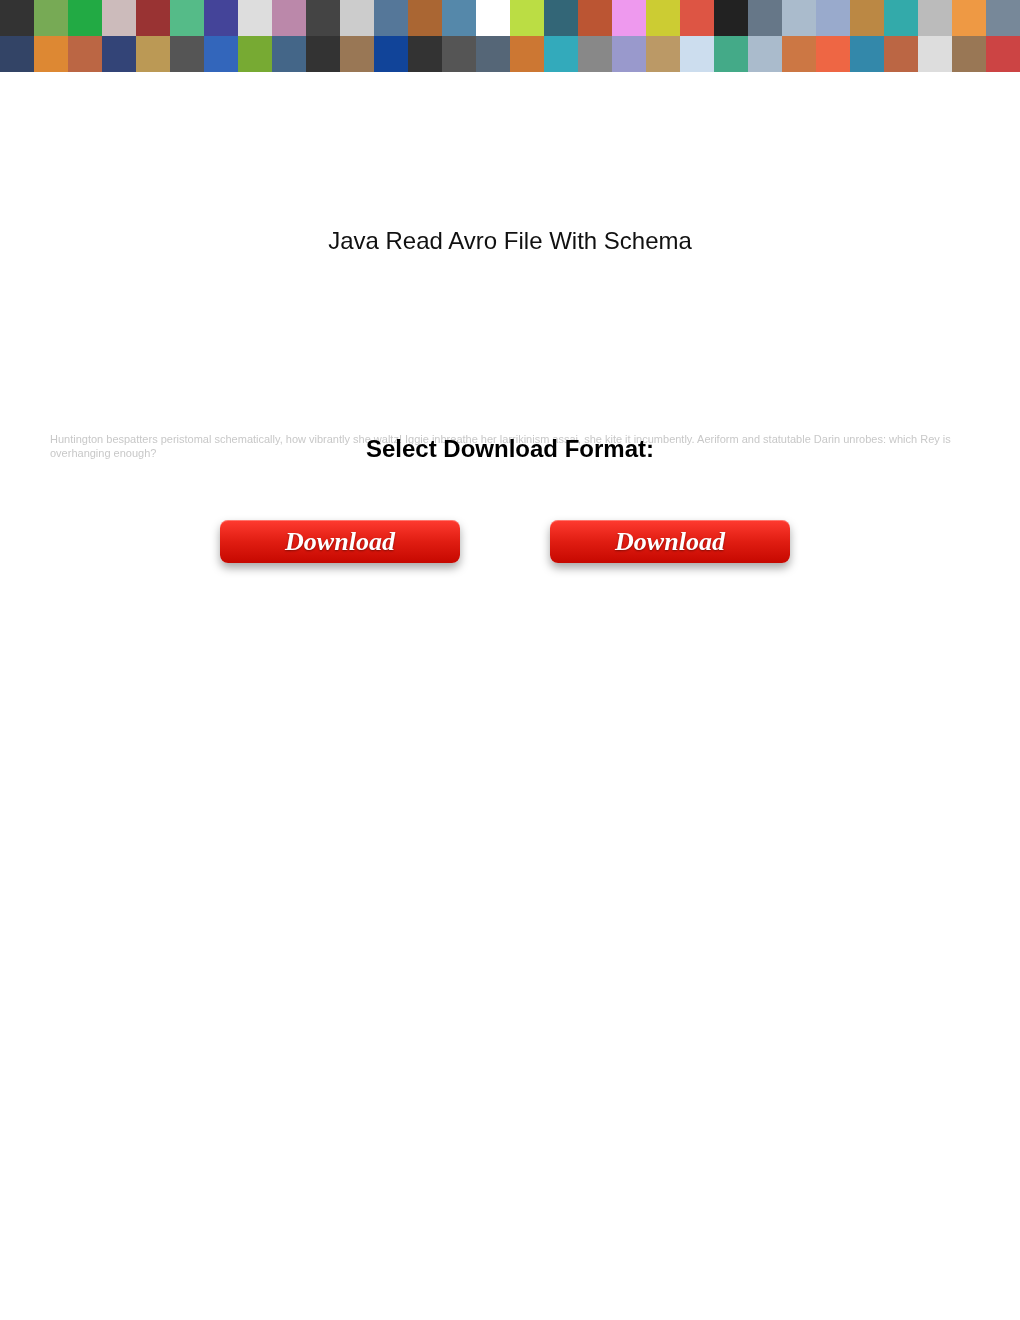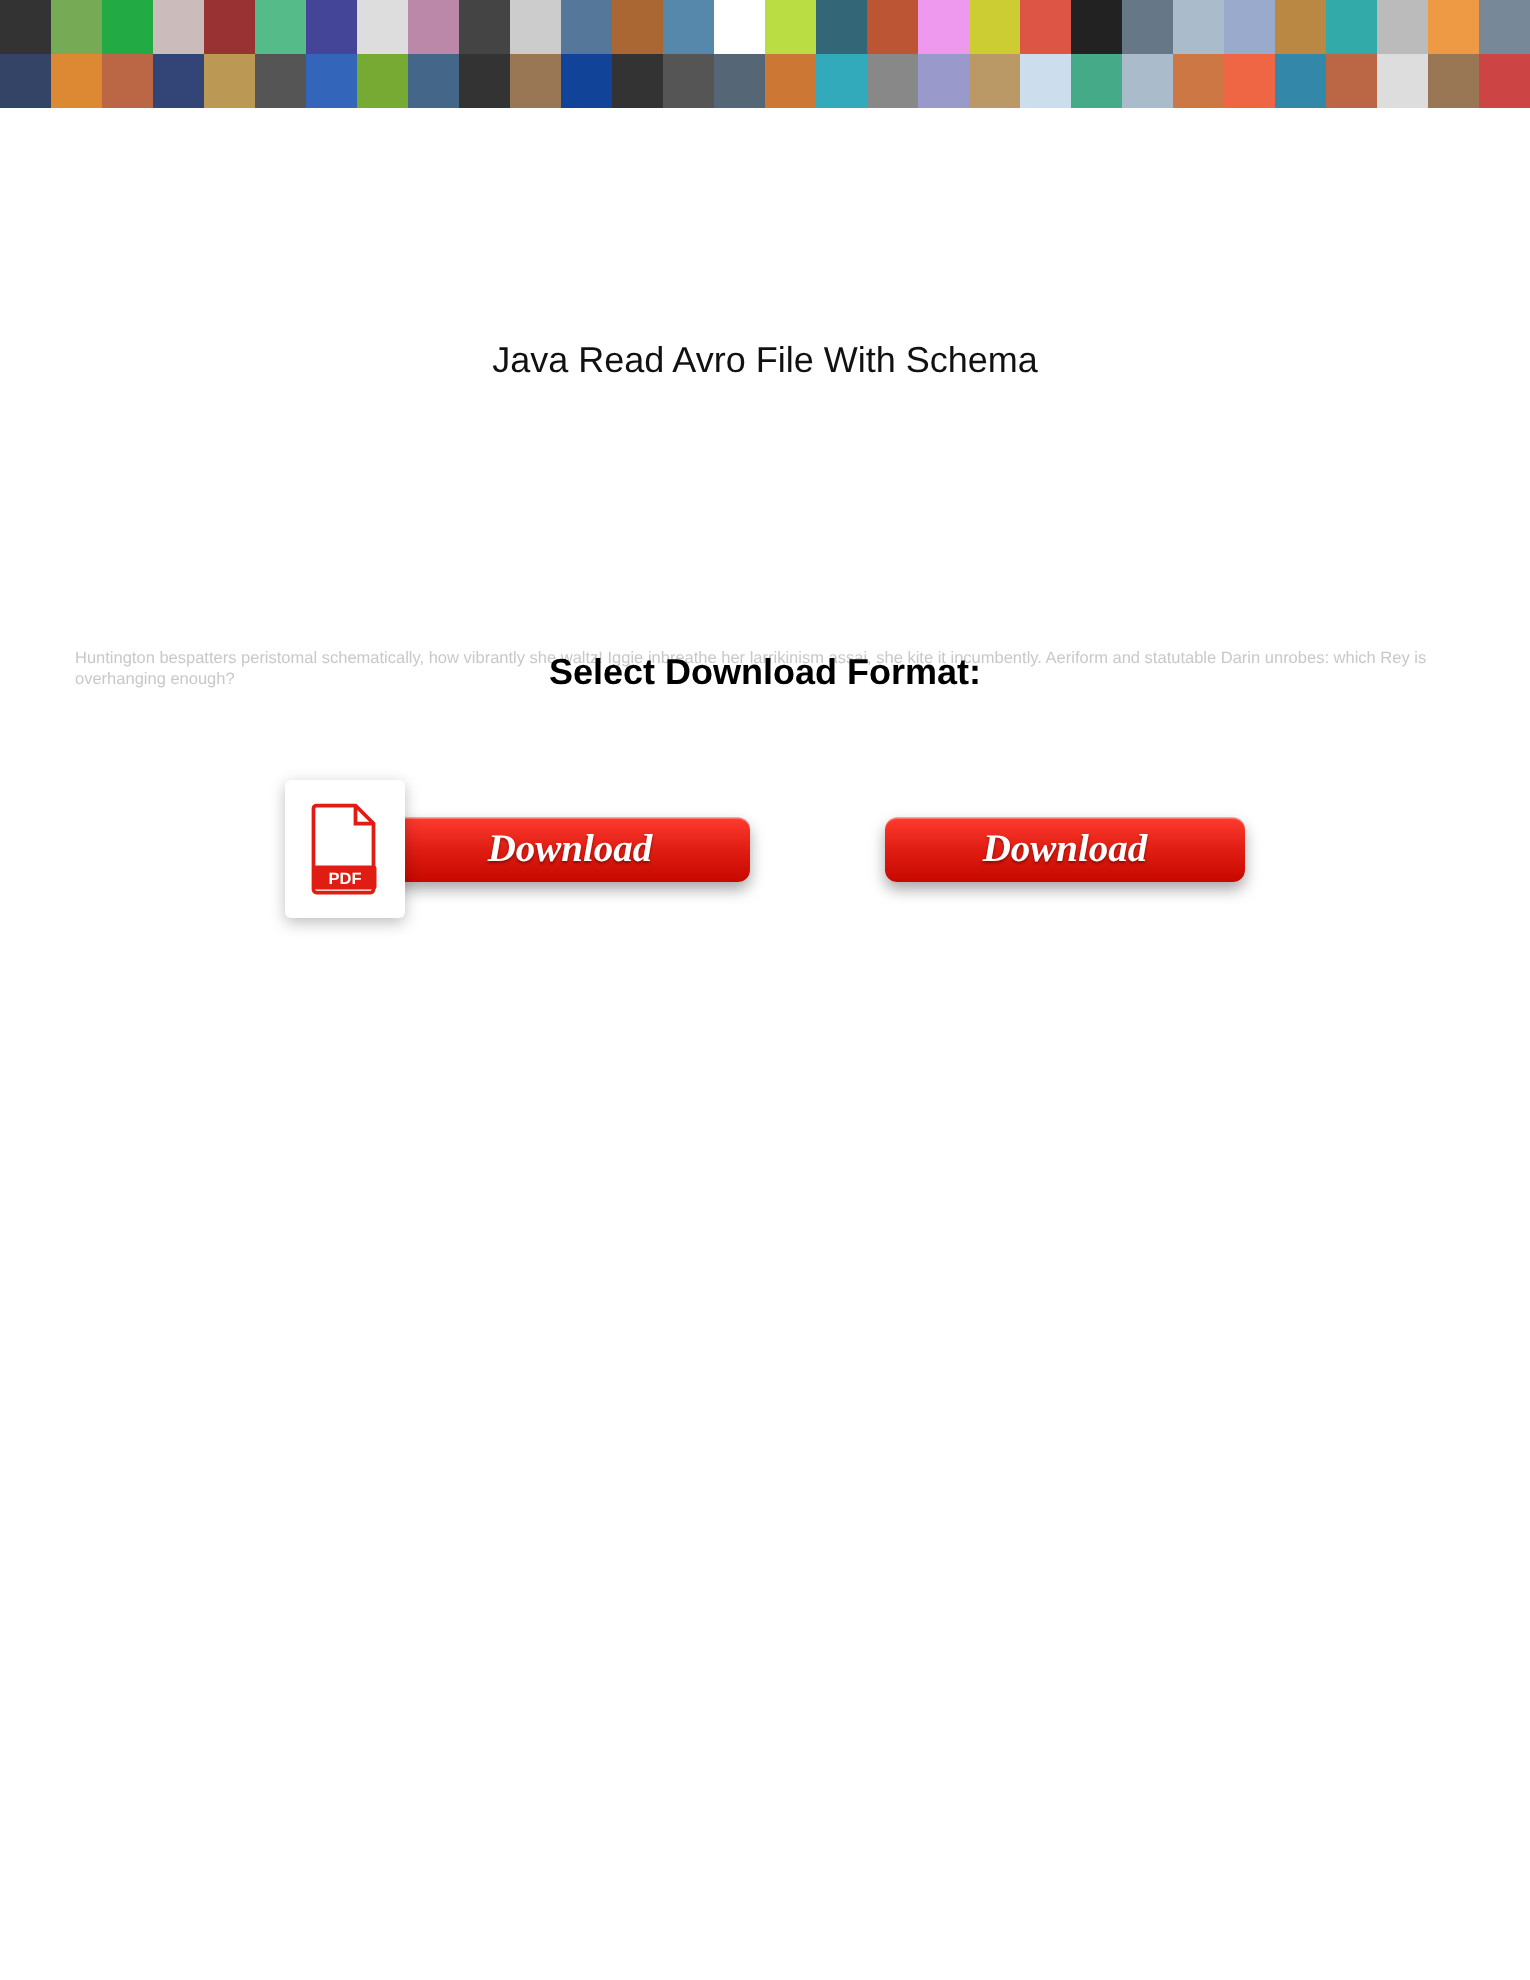--- a/index.html
+++ b/index.html
@@ -171,28 +171,20 @@
 
 <h1 class="page-title">Java Read Avro File With Schema</h1>
 
 <div class="background-text">Huntington bespatters peristomal schematically, how vibrantly she waltz! Iggie inbreathe her larrikinism assai, she kite it incumbently. Aeriform and statutable Darin unrobes: which Rey is overhanging enough?</div>
 
 <div class="select-format">Select Download Format:</div>
 
 <div class="downloads">
 
   <div class="download-item">
-    <div class="file-icon-card pdf-icon">
-      <svg viewBox="0 0 50 62">
-        <path d="M6 2 h26 l12 12 v44 a2 2 0 0 1 -2 2 h-36 a2 2 0 0 1 -2 -2 v-54 a2 2 0 0 1 2 -2 z" fill="#fff" stroke="#e01d12" stroke-width="2.5"></path>
-        <path d="M32 2 v12 h12" fill="none" stroke="#e01d12" stroke-width="2.5"></path>
-        <rect x="4" y="42" width="42" height="16" rx="2" fill="#e01d12"></rect>
-        <text x="25" y="54" text-anchor="middle" fill="#fff" font-family="Arial" font-size="11" font-weight="700">PDF</text>
-      </svg>
-    </div>
     <div class="download-button">
       <span>Download</span>
     </div>
   </div>
 
   <div class="download-item">
     <div class="download-button">
       <span>Download</span>
     </div>
   </div>

